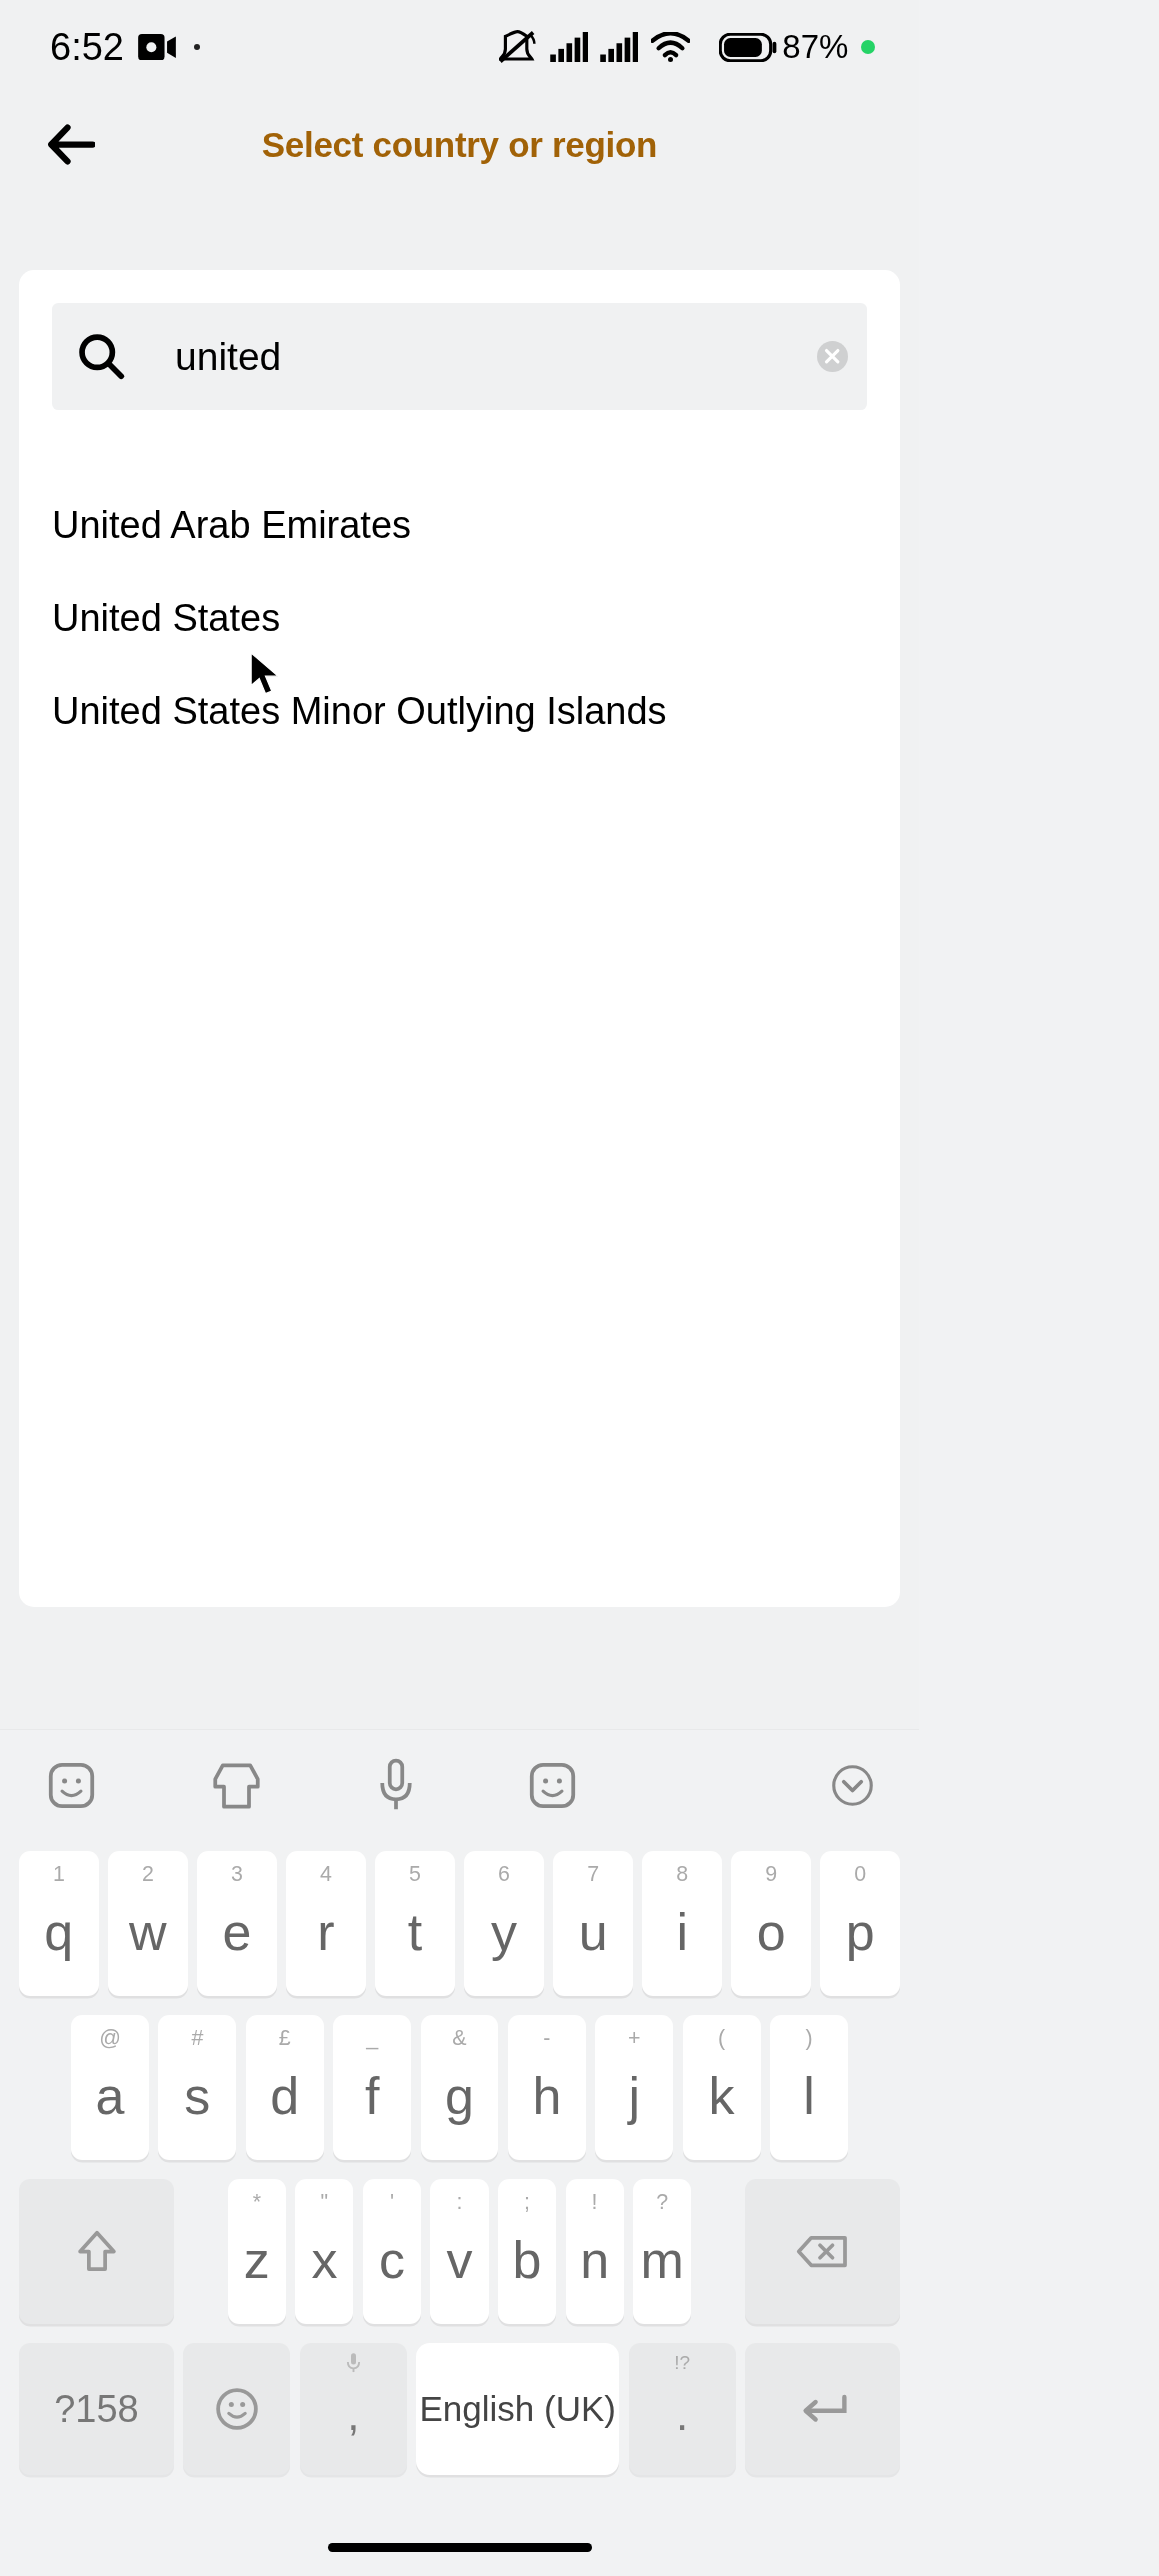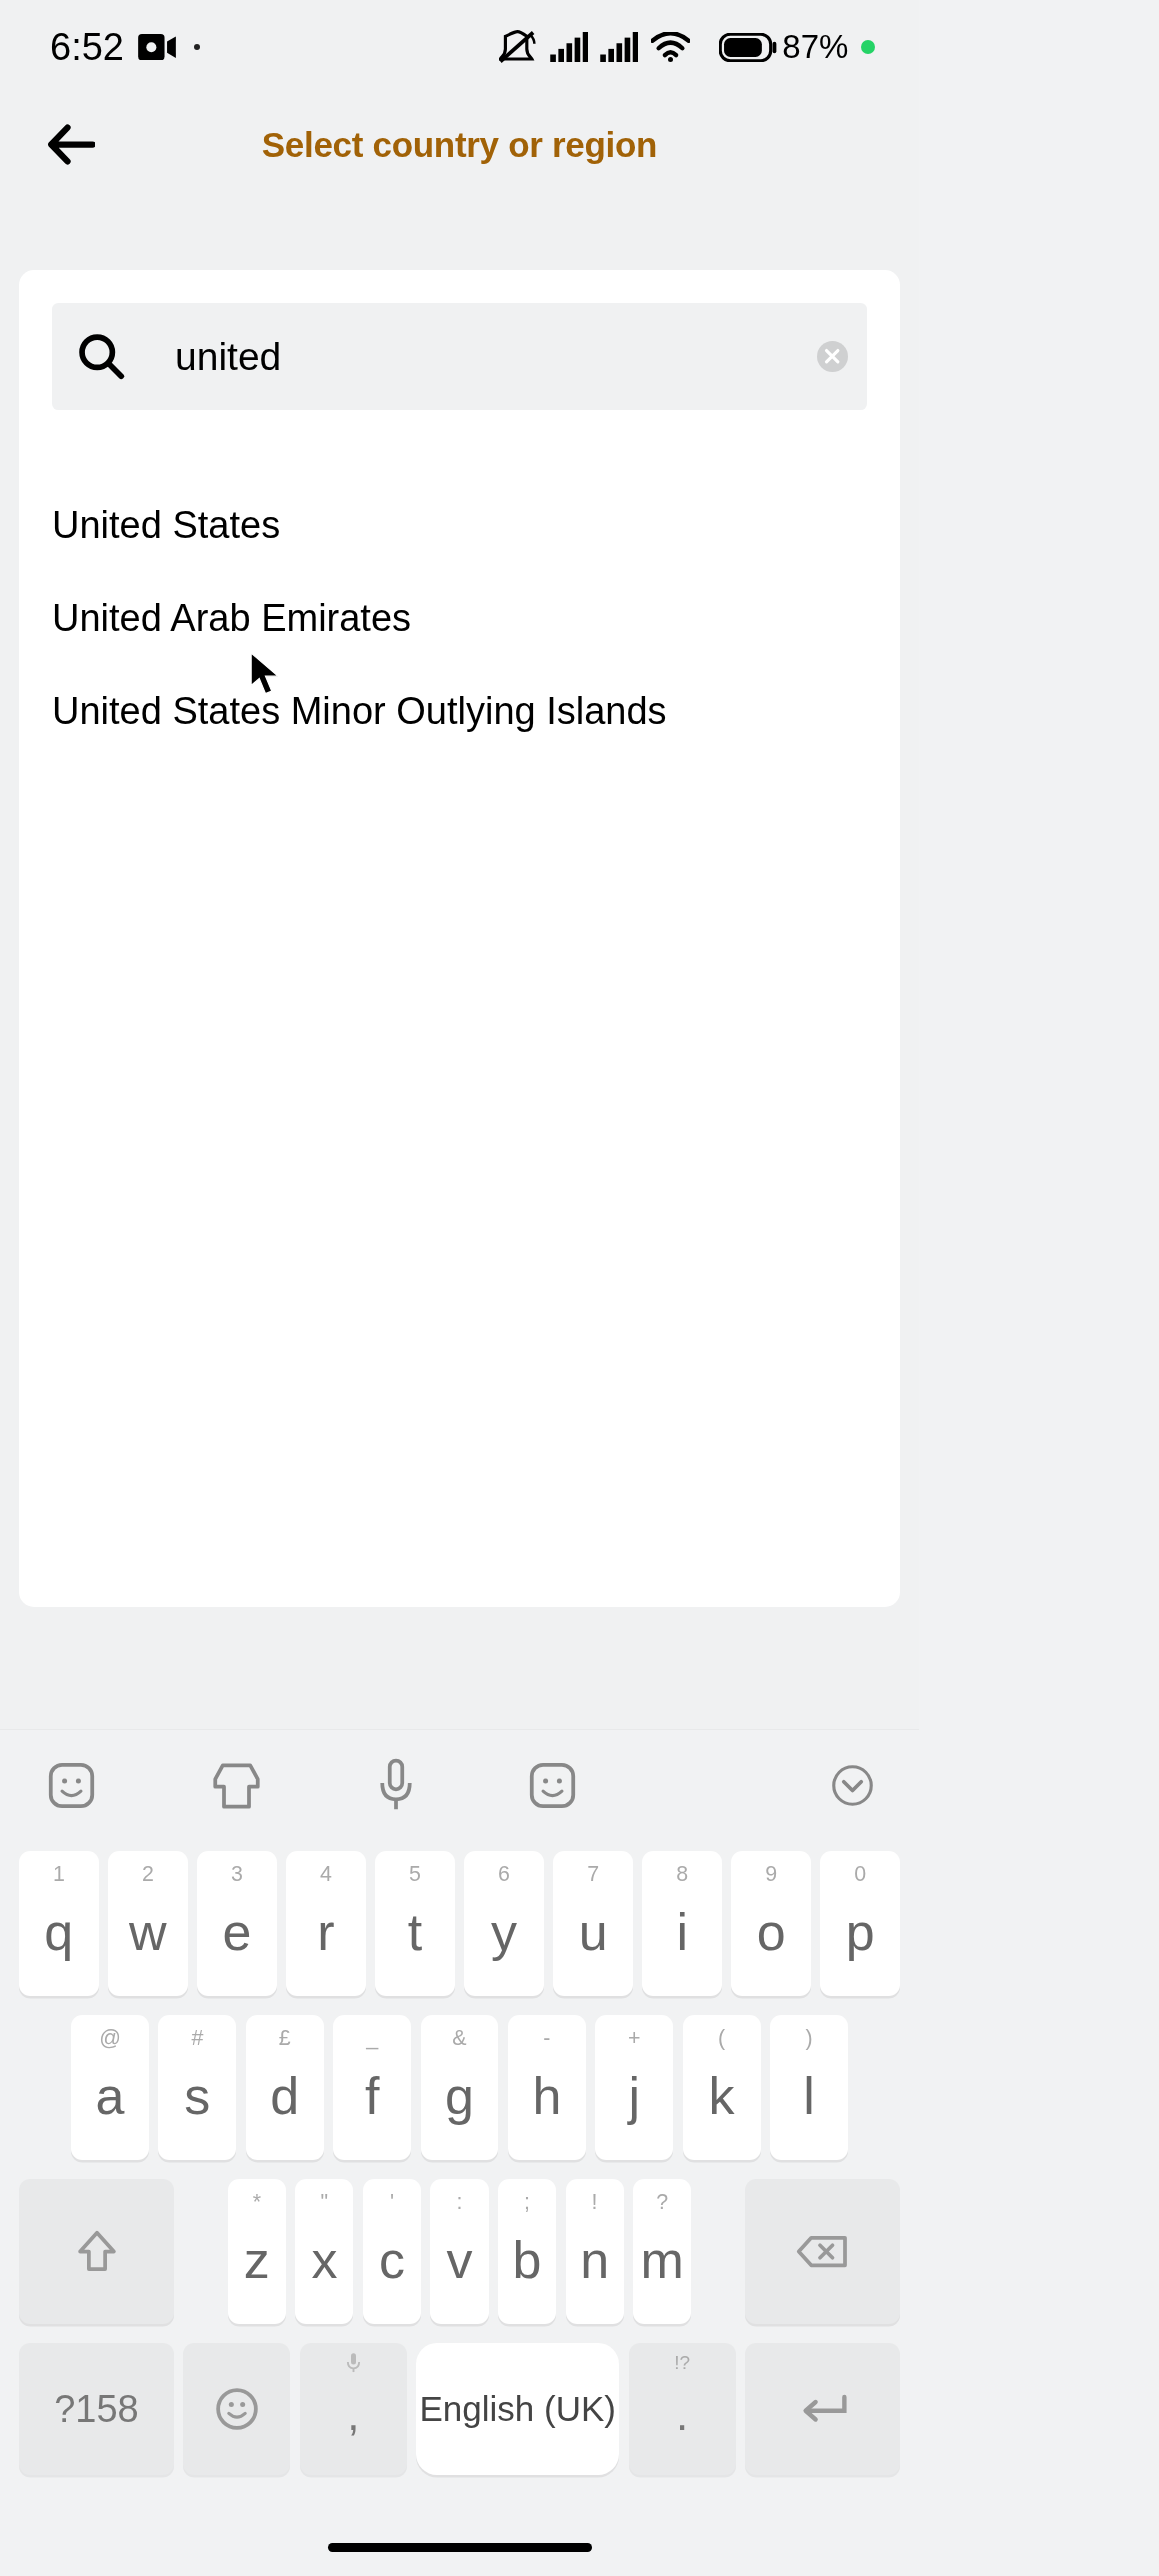--- a/index.html
+++ b/index.html
@@ -50,21 +50,21 @@
     .row2 { padding: 0 52px; }
     .row3 { gap: 9.4px; }
     .shift-key, .backspace-key { flex: 0 0 155px; height: 145px; background: #e8e9ea; border-radius: 11.3px; display: flex; align-items: center; justify-content: center; box-shadow: 0 2.5px 0 rgba(0,0,0,0.07); cursor: pointer; }
     .row3 .key-gap { flex: 0 0 35px; }
     .row4 { gap: 9.4px; }
     .num-key { flex: 0 0 155px; height: 132px; background: #e8e9ea; border-radius: 11.3px; display: flex; align-items: center; justify-content: center; font-size: 38px; color: #777; box-shadow: 0 2.5px 0 rgba(0,0,0,0.05); cursor: pointer; }
     .emoji-key { flex: 0 0 107px; height: 132px; background: #e8e9ea; border-radius: 11.3px; display: flex; align-items: center; justify-content: center; box-shadow: 0 2.5px 0 rgba(0,0,0,0.05); cursor:pointer; }
     .punct-key { flex: 0 0 107px; height: 132px; background: #e8e9ea; border-radius: 11.3px; display: flex; flex-direction:column; align-items: center; justify-content: center; position:relative; box-shadow: 0 2.5px 0 rgba(0,0,0,0.05); cursor:pointer;}
     .punct-key .small { position:absolute; top:8.8px; font-size:19px; color:#aaa;}
     .punct-key .main { font-size:44px; color:#777; margin-top:12.6px;}
-    .space-key { flex: 1; height: 132px; background: #fff; border-radius: 21px; display: flex; align-items: center; justify-content: center; font-size: 35px; color: #444; box-shadow: 0 2.5px 0 rgba(0,0,0,0.07); cursor:pointer;}
+    .space-key { flex: 1; height: 132px; background: #fff; border-radius: 14px; display: flex; align-items: center; justify-content: center; font-size: 35px; color: #444; box-shadow: 0 2.5px 0 rgba(0,0,0,0.07); cursor:pointer;}
     .enter-key { flex: 0 0 155px; height: 132px; background: #e8e9ea; border-radius: 11.3px; display:flex; align-items:center; justify-content:center; box-shadow: 0 2.5px 0 rgba(0,0,0,0.05); cursor:pointer;}
 
     .nav-bar { height: 57px; display:flex; align-items:center; justify-content:center; }
     .nav-handle { width: 264px; height: 8.8px; background: #000; border-radius: 4.4px; }
   </style>
 </head>
 <body>
 
 <div class="screen">
 
@@ -145,22 +145,22 @@
       </span>
       <input class="search-input" value="united" style="">
       <div class="clear-btn">
         <svg width="16.4" height="16.4" viewBox="0 0 26 26">
             <line x1="4" y1="4" x2="22" y2="22" stroke="#fff" stroke-width="5" stroke-linecap="round"></line>
             <line x1="22" y1="4" x2="4" y2="22" stroke="#fff" stroke-width="5" stroke-linecap="round"></line>
           </svg>
       </div>
     </div>
     <div class="country-list">
+      <div class="country-item">United Arab Emirates</div>
       <div class="country-item">United States</div>
-      <div class="country-item">United Arab Emirates</div>
       <div class="country-item">United States Minor Outlying Islands</div>
     </div>
   </div>
 
   <div class="cursor-pointer">
     <svg width="35" height="49" viewBox="0 0 56 78">
         <path d="M5 3 L5 55 L18 44 L28 68 L38 64 L28 40 L48 40 Z" fill="#000" stroke="#fff" stroke-width="2"></path>
       </svg>
   </div>
 

